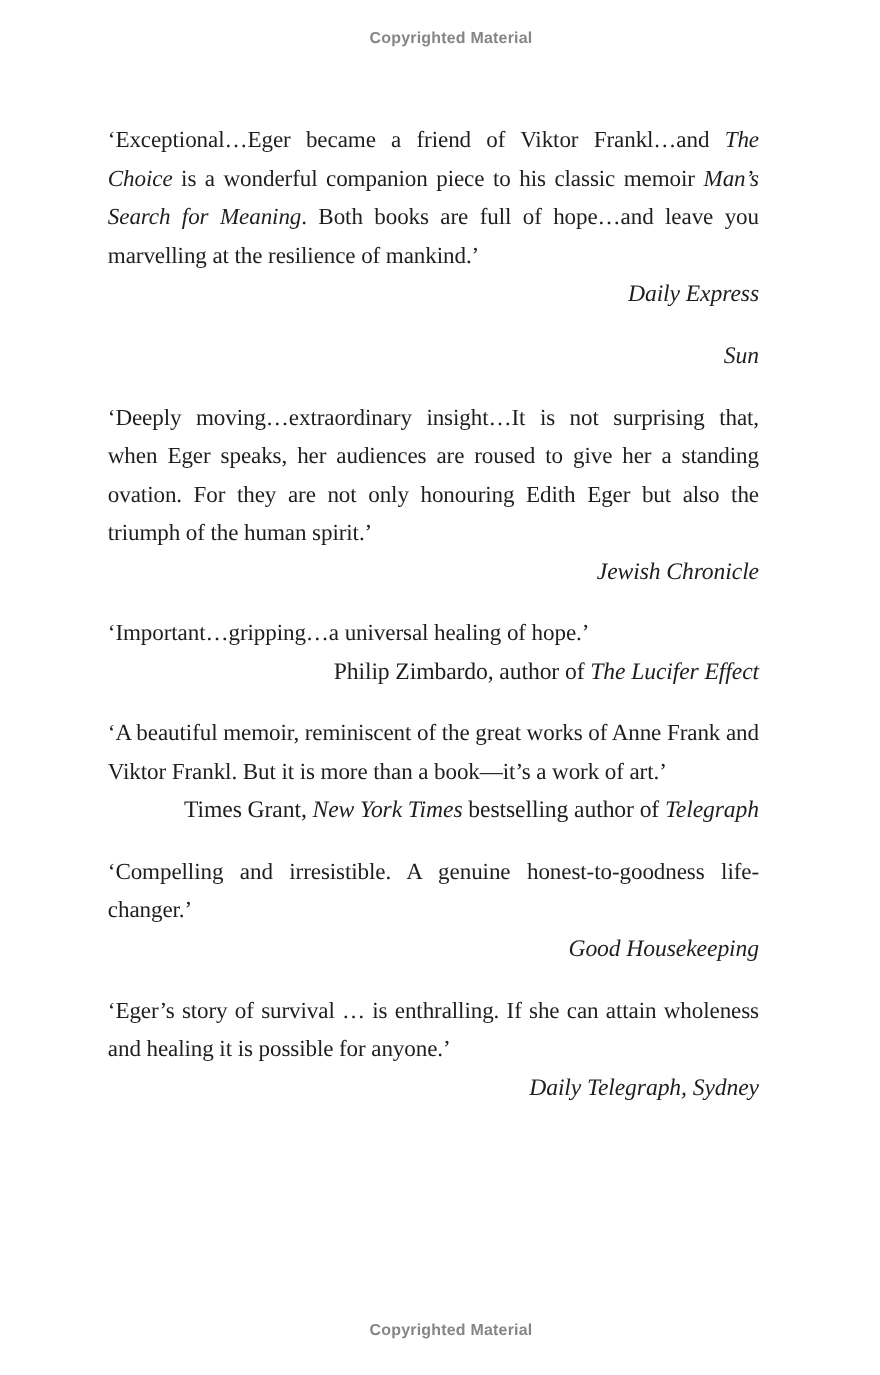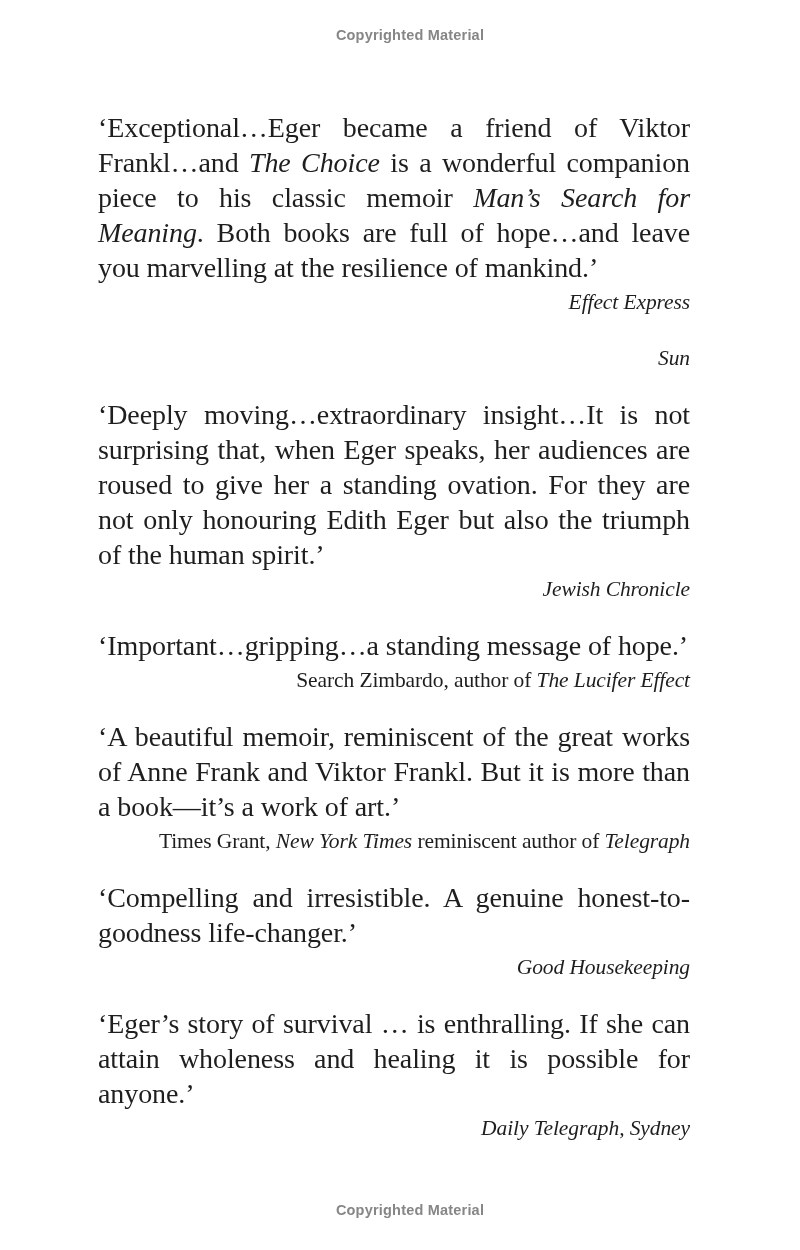--- a/index.html
+++ b/index.html
@@ -33,21 +33,21 @@
     position: absolute;
     left: 98px;
     top: 110px;
     width: 592px;
   }
   .quote-block {
     margin: 0 0 21px 0;
   }
   .quote {
     margin: 0;
-    font-size: 28px;
+    font-size: 21px;
     line-height: 35px;
     color: #1e1e1e;
     text-align: justify;
     letter-spacing: -0.1px;
   }
   .attribution {
     margin: 0;
     font-size: 21.5px;
     line-height: 35px;
     color: #1e1e1e;
@@ -61,40 +61,40 @@
 <body>
 
 <div class="page">
 
   <div class="watermark top">Copyrighted Material</div>
 
   <div class="content">
 
     <div class="quote-block">
       <p class="quote"><span class="r">‘Exceptional…Eger became a friend of Viktor Frankl…and </span><span class="i">The Choice</span><span class="r"> is a wonderful companion piece to his classic memoir </span><span class="i">Man’s Search for Meaning</span><span class="r">. Both books are full of hope…and leave you marvelling at the resilience of mankind.’</span></p>
-      <p class="attribution"><span class="i">Effect Express</span></p>
+      <p class="attribution"><span class="i">Daily Express</span></p>
     </div>
 
     <div class="quote-block">
       <p class="attribution"><span class="i">Sun</span></p>
     </div>
 
     <div class="quote-block">
       <p class="quote"><span class="r">‘Deeply moving…extraordinary insight…It is not surprising that, when Eger speaks, her audiences are roused to give her a standing ovation. For they are not only honouring Edith Eger but also the triumph of the human spirit.’</span></p>
       <p class="attribution"><span class="i">Jewish Chronicle</span></p>
     </div>
 
     <div class="quote-block">
-      <p class="quote"><span class="r">‘Important…gripping…a standing message of hope.’</span></p>
-      <p class="attribution"><span class="r">Search Zimbardo, author of </span><span class="i">The Lucifer Effect</span></p>
+      <p class="quote"><span class="r">‘Important…gripping…a universal healing of hope.’</span></p>
+      <p class="attribution"><span class="r">Philip Zimbardo, author of </span><span class="i">The Lucifer Effect</span></p>
     </div>
 
     <div class="quote-block">
       <p class="quote"><span class="r">‘A beautiful memoir, reminiscent of the great works of Anne Frank and Viktor Frankl. But it is more than a book—it’s a work of art.’</span></p>
-      <p class="attribution"><span class="r">Times Grant, </span><span class="i">New York Times</span><span class="r"> reminiscent author of </span><span class="i">Telegraph</span></p>
+      <p class="attribution"><span class="r">Times Grant, </span><span class="i">New York Times</span><span class="r"> bestselling author of </span><span class="i">Telegraph</span></p>
     </div>
 
     <div class="quote-block">
       <p class="quote"><span class="r">‘Compelling and irresistible. A genuine honest-to-goodness life-changer.’</span></p>
       <p class="attribution"><span class="i">Good Housekeeping</span></p>
     </div>
 
     <div class="quote-block">
       <p class="quote"><span class="r">‘Eger’s story of survival … is enthralling. If she can attain wholeness and healing it is possible for anyone.’</span></p>
       <p class="attribution"><span class="i">Daily Telegraph, Sydney</span></p>

